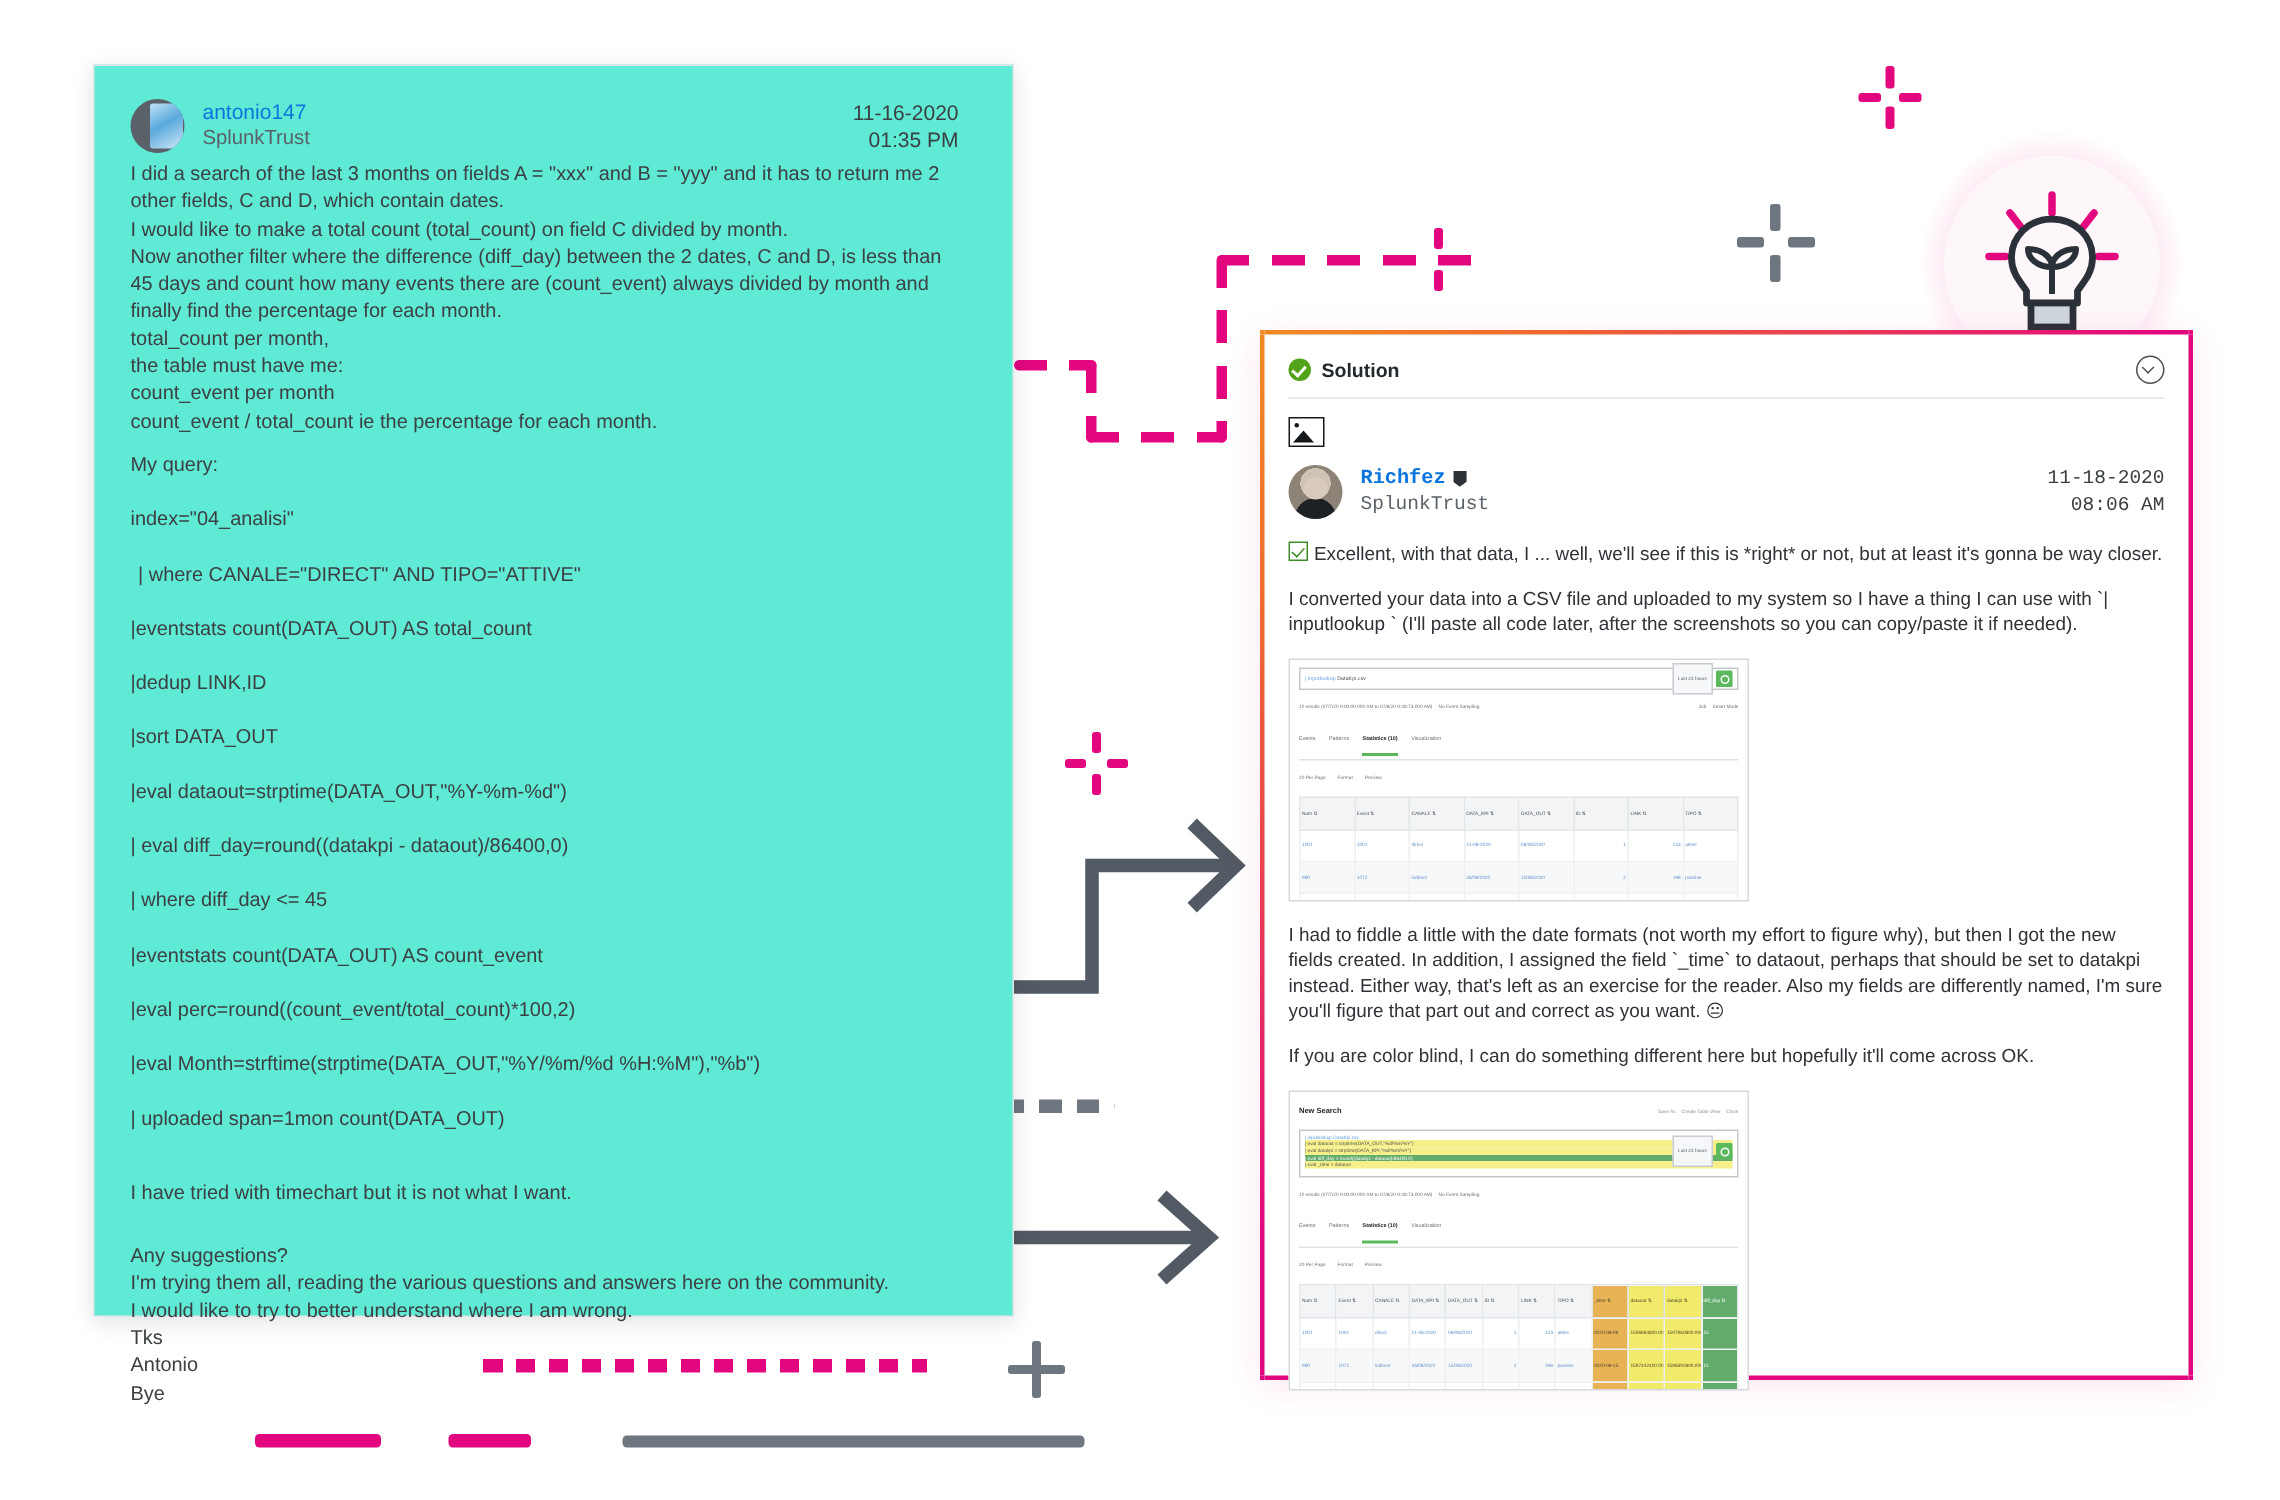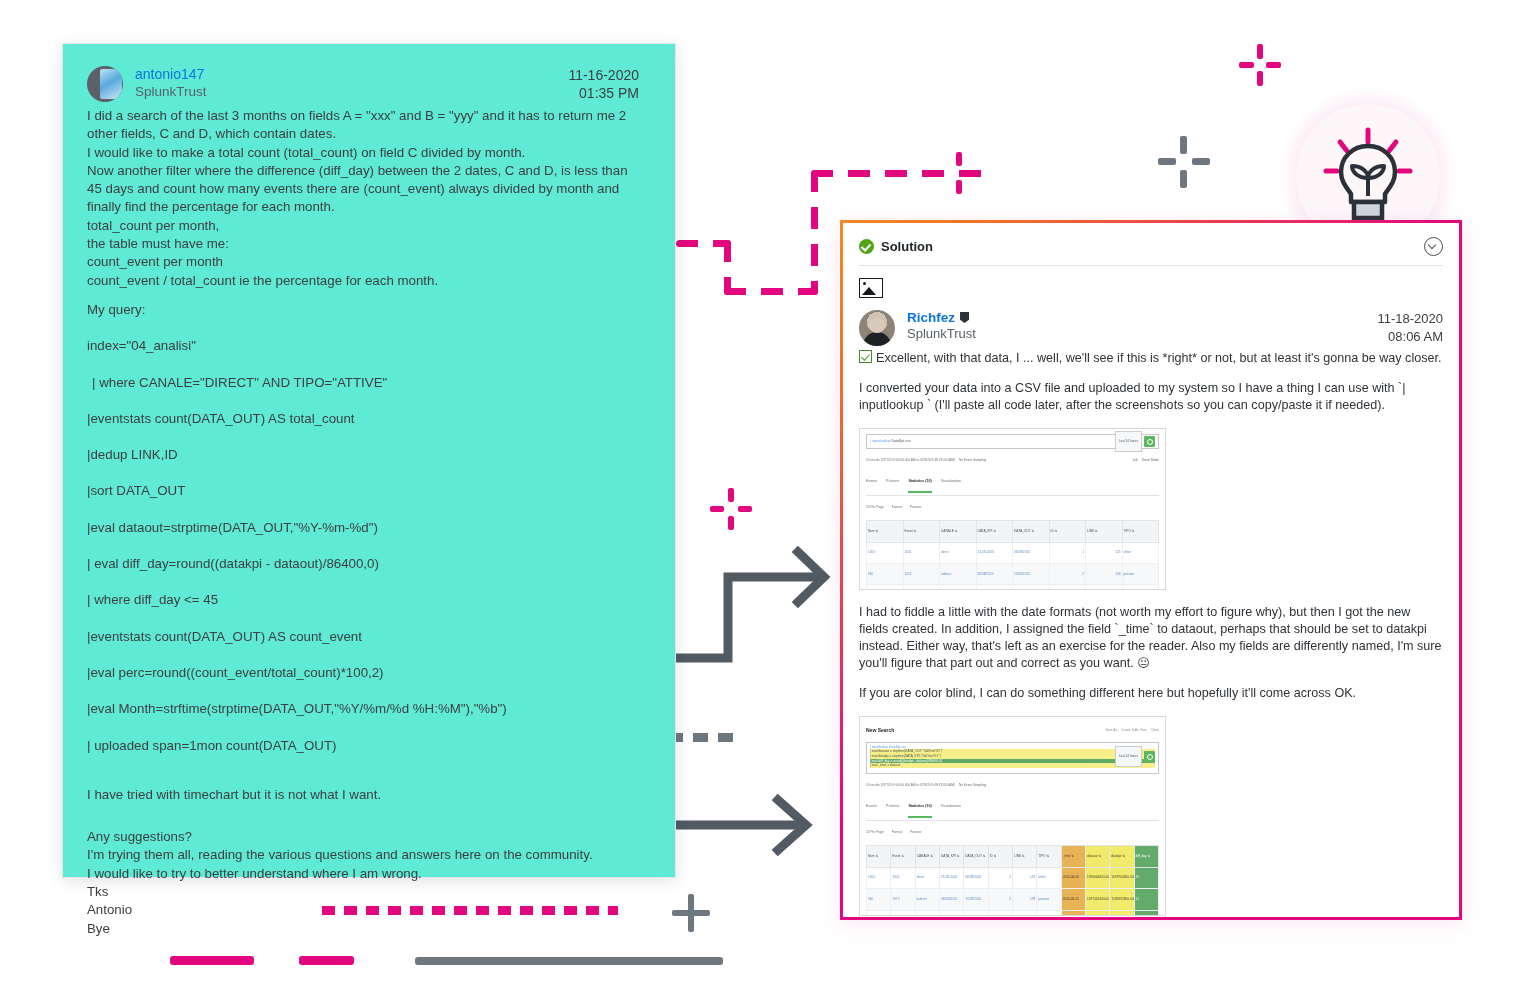--- a/index.html
+++ b/index.html
@@ -78,32 +78,32 @@
   .check-green:after{content:"";position:absolute;left:4px;top:3.2px;width:4px;height:7px;
     border:solid #fff;border-width:0 2px 2px 0;transform:rotate(42deg);}
   .chev-circle{width:17px;height:17px;border-radius:50%;border:1.4px solid #4b5055;position:relative;}
   .chev-circle:after{content:"";position:absolute;left:4.4px;top:4.4px;width:5px;height:5px;
     border:solid #4b5055;border-width:0 1.5px 1.5px 0;transform:rotate(45deg);}
   .brokenimg{width:22px;height:18px;border:1.8px solid #15181b;margin:12px 0 6px 0;position:relative;background:#fff;}
   .brokenimg:before{content:"";position:absolute;left:2px;bottom:2px;width:0;height:0;
     border-left:7px solid transparent;border-right:7px solid transparent;border-bottom:8px solid #15181b;}
   .brokenimg:after{content:"";position:absolute;left:3px;top:2.5px;width:3px;height:3px;background:#15181b;border-radius:50%;}
 
-  .shead{display:flex;align-items:flex-start;margin-top:12px;}
+  .shead{display:flex;align-items:center;margin-top:12px;font-family:Liberation Mono, monospace;}
   .savatar{width:36px;height:36px;border-radius:50%;flex:0 0 36px;margin-right:12px;overflow:hidden;
     background:radial-gradient(circle at 50% 34%,#cfc3b4 0 34%,#8d8377 34% 100%);position:relative;}
   .savatar:after{content:"";position:absolute;left:4px;bottom:0;width:28px;height:14px;border-radius:14px 14px 0 0;background:#1d2024;}
   .savatar:before{content:"";position:absolute;left:10px;top:8px;width:16px;height:15px;border-radius:50%;background:#d9cbbb;z-index:2;}
   .sname{color:#0c74dd;font-size:13.5px;font-weight:bold;display:flex;align-items:center;gap:5px;}
   .trustbadge{display:inline-block;width:9px;height:11px;background:#2d3237;
     clip-path:polygon(0 0,100% 0,100% 70%,50% 100%,0 70%);}
   .srank{color:#5b6168;font-size:13px;line-height:18px;}
   .sdate{text-align:right;font-size:13px;color:#3c4043;line-height:18px;white-space:pre-line;}
 
-  .sbody{font-size:12.6px;line-height:17.2px;color:#2f3337;margin-top:4px;}
+  .sbody{font-size:12.6px;line-height:17.2px;color:#2f3337;margin-top:15px;}
   .sbody p{margin:0 0 13px 0;}
   .cbox{display:inline-block;width:11px;height:11px;border:1.6px solid #3f8f28;vertical-align:-1px;margin-right:4px;position:relative;}
   .cbox:after{content:"";position:absolute;left:2.6px;top:0.8px;width:3.5px;height:7px;
     border:solid #3f8f28;border-width:0 1.8px 1.8px 0;transform:rotate(42deg);}
   .emoji{font-size:12px;}
 
   
   .shot{border:1px solid #d6d9dc;background:#fff;font-size:3px;overflow:hidden;position:relative;}
   .mini-searchbar{margin:5px 6px 0 6px;border:1px solid #c3c7cb;height:13px;display:flex;align-items:center;
     padding:0 3px;background:#fff;}

